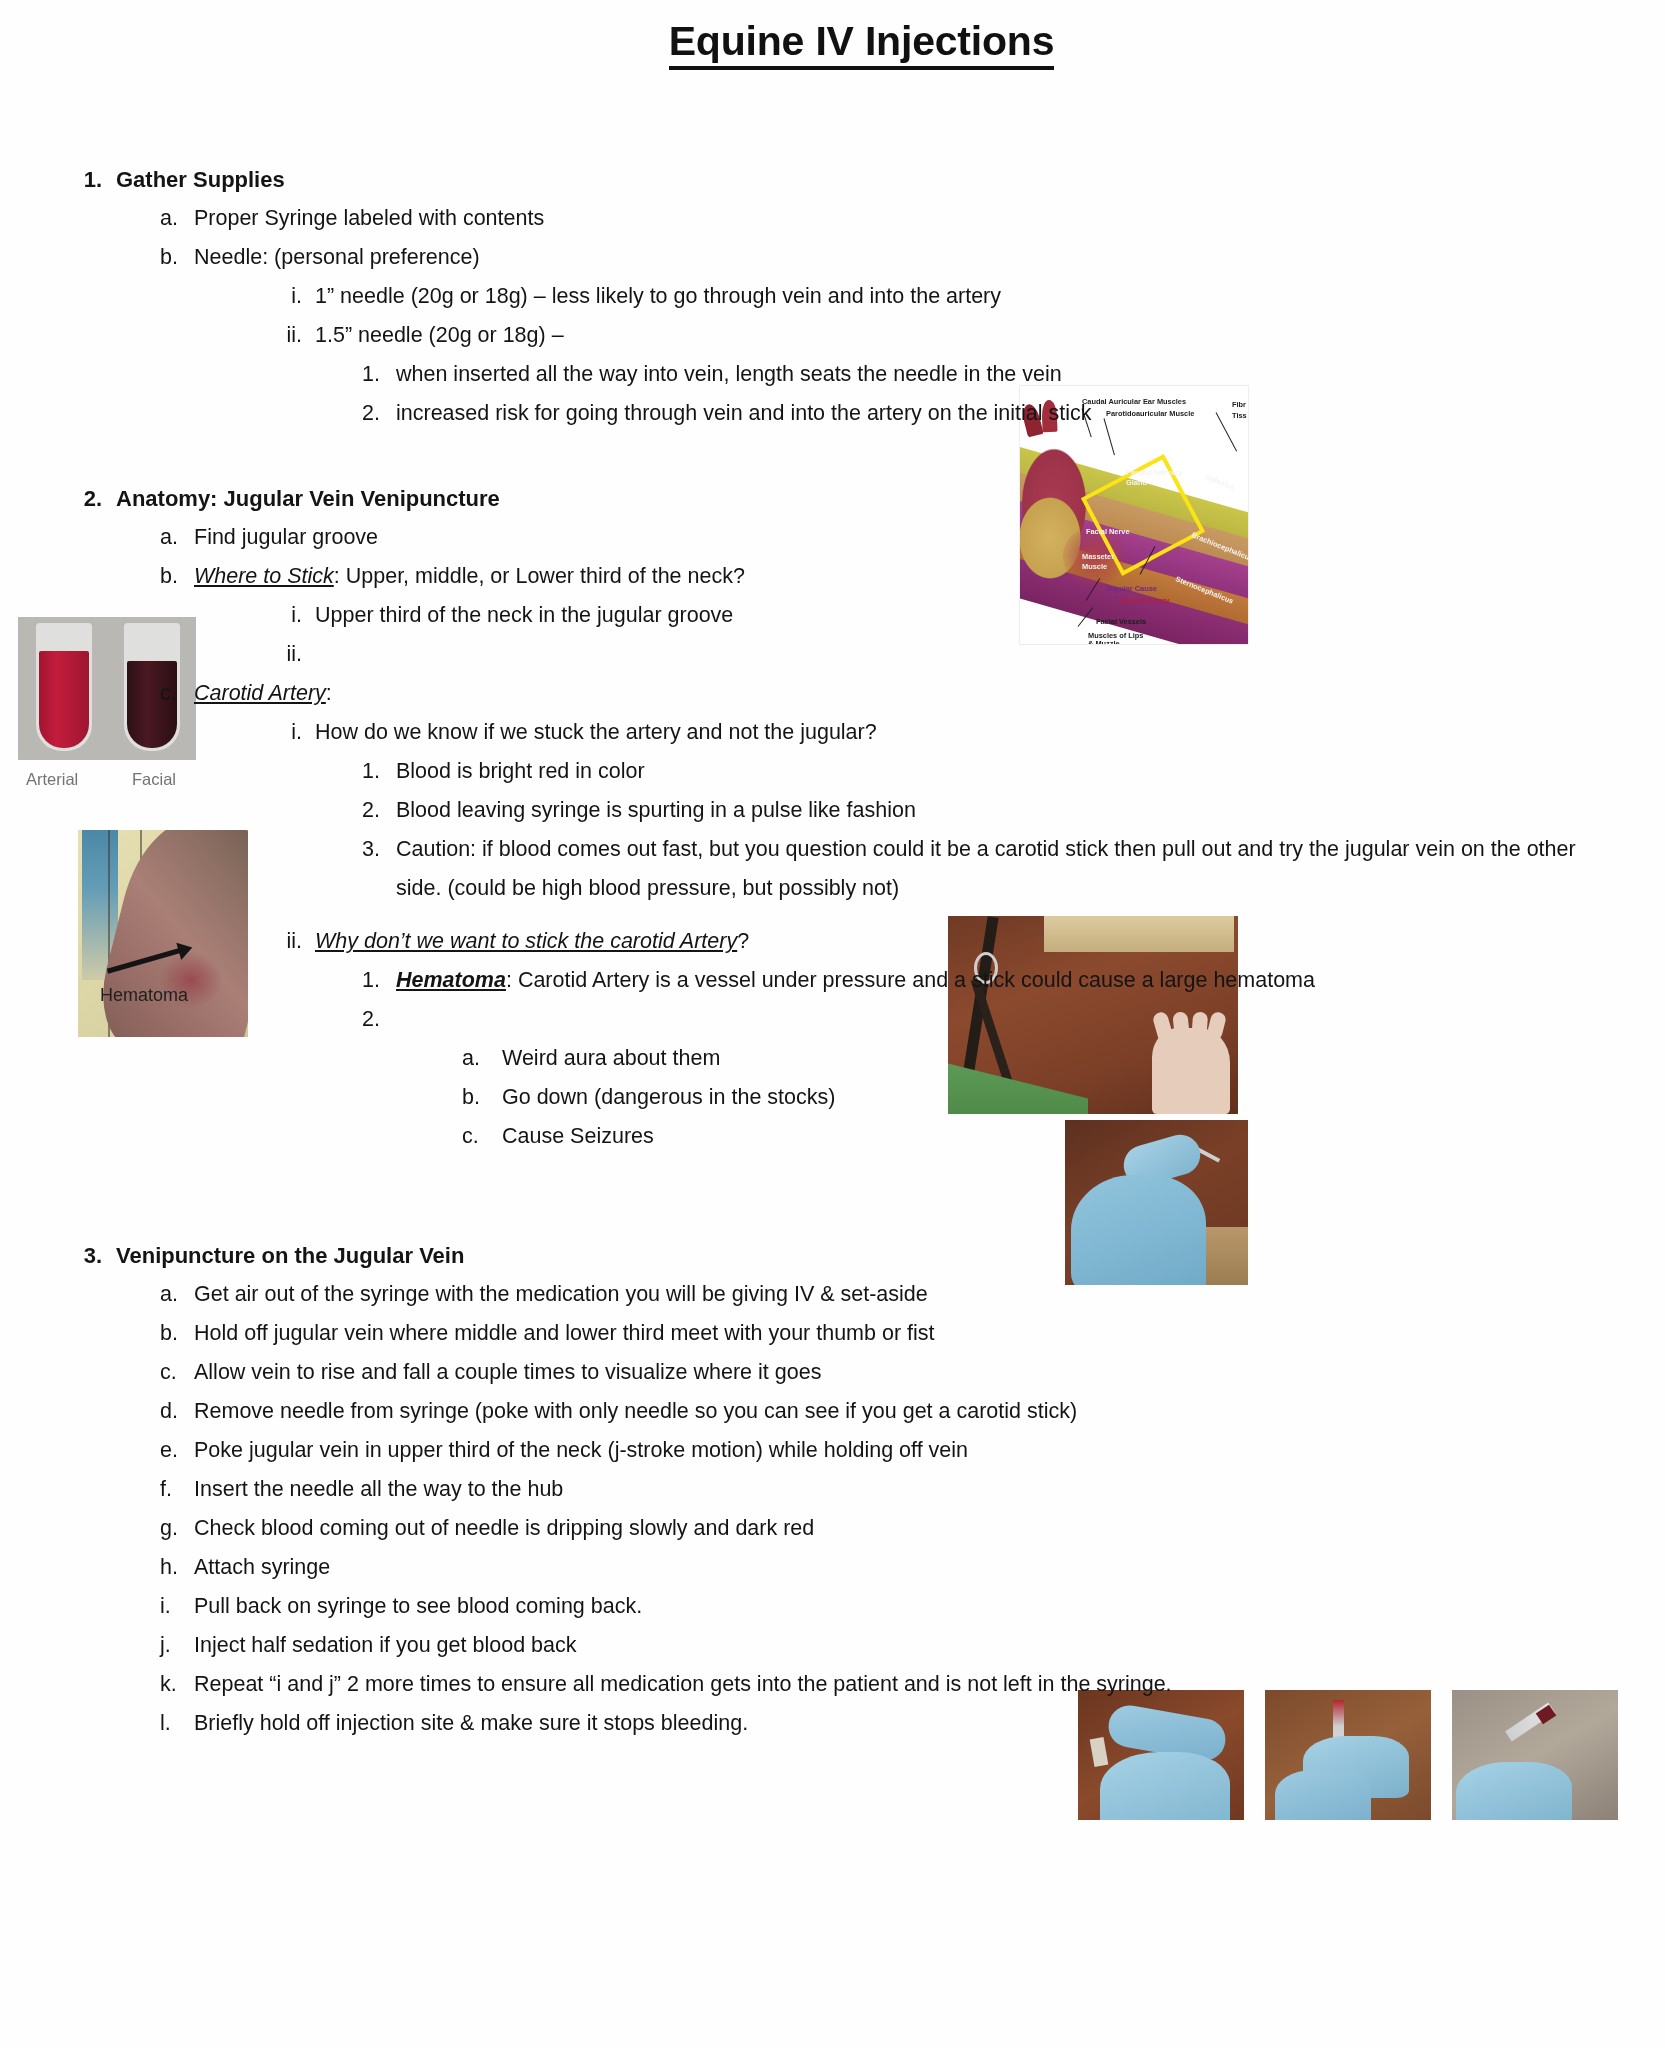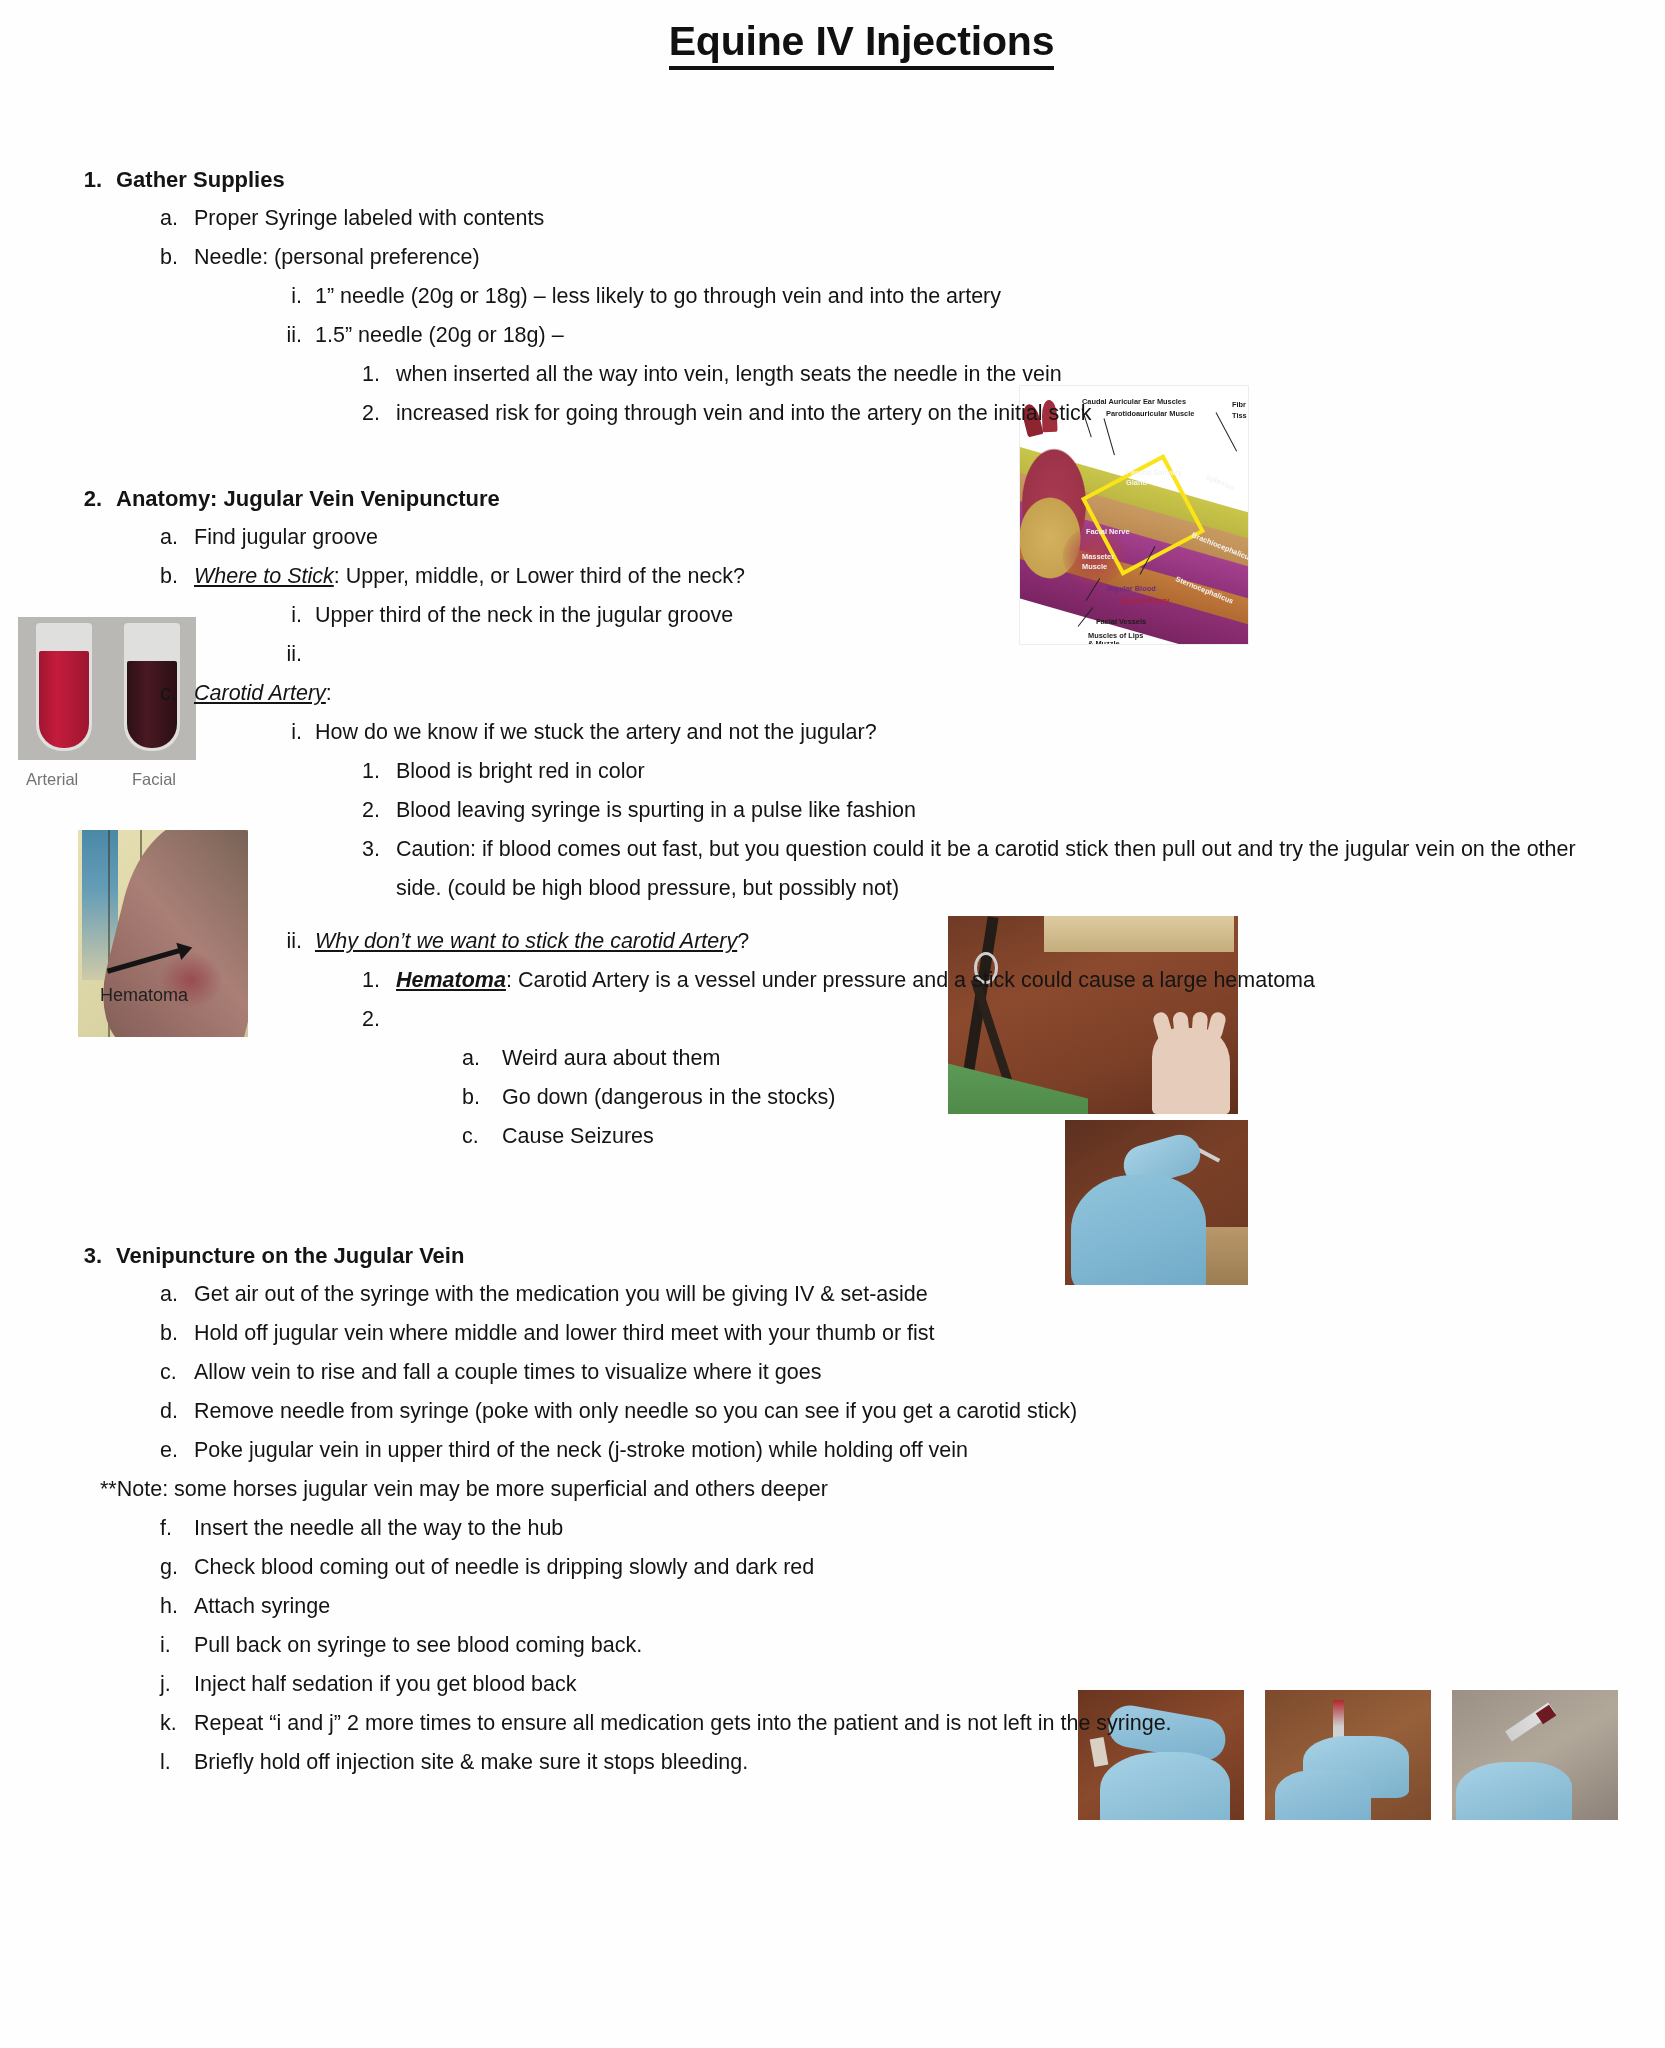--- a/index.html
+++ b/index.html
@@ -396,21 +396,21 @@
     <div class="lbl" style="left:212px;top:14px;">Fibr</div>
     <div class="lbl" style="left:212px;top:25px;">Tiss</div>
     <div class="lbl wht" style="left:106px;top:82px;">Parotid Salivary</div>
     <div class="lbl wht" style="left:106px;top:92px;">Gland</div>
     <div class="lbl wht rot" style="left:186px;top:86px;">Splenius</div>
     <div class="lbl wht" style="left:66px;top:141px;">Facial Nerve</div>
     <div class="lbl wht" style="left:62px;top:166px;">Masseter</div>
     <div class="lbl wht" style="left:62px;top:176px;">Muscle</div>
     <div class="lbl wht rot" style="left:172px;top:144px;">Brachiocephalicus</div>
     <div class="lbl wht rot" style="left:156px;top:188px;">Sternocephalicus</div>
-    <div class="lbl purple" style="left:86px;top:198px;">Jugular Blood</div>
+    <div class="lbl purple" style="left:86px;top:198px;">Jugular Cause</div>
     <div class="lbl red" style="left:100px;top:210px;">Carotid Artery</div>
     <div class="lbl" style="left:76px;top:231px;">Facial Vessels</div>
     <div class="lbl" style="left:68px;top:245px;">Muscles of Lips</div>
     <div class="lbl" style="left:68px;top:253px;">&amp; Muzzle</div>
   </div>
 
   <div class="photo" id="img-blood-tubes">
     <div class="tube t-art">
         <div class="fill"></div>
       </div>
@@ -667,25 +667,20 @@
         <span class="marker alpha">d.</span>
         <span class="txt">Remove needle from syringe (poke with only needle so you can see if you get a carotid stick)</span>
       </div>
     </div>
     <div class="lvl2">
       <div class="row">
         <span class="marker alpha">e.</span>
         <span class="txt">Poke jugular vein in upper third of the neck (j-stroke motion) while holding off vein</span>
       </div>
     </div>
-    <div class="lvl2 note-line">
-      <div class="row">
-        <span class="txt">**Note: some horses jugular vein may be more superficial and others deeper</span>
-      </div>
-    </div>
     <div class="lvl2">
       <div class="row">
         <span class="marker alpha">f.</span>
         <span class="txt">Insert the needle all the way to the hub</span>
       </div>
     </div>
     <div class="lvl2">
       <div class="row">
         <span class="marker alpha">g.</span>
         <span class="txt">Check blood coming out of needle is dripping slowly and dark red</span>

